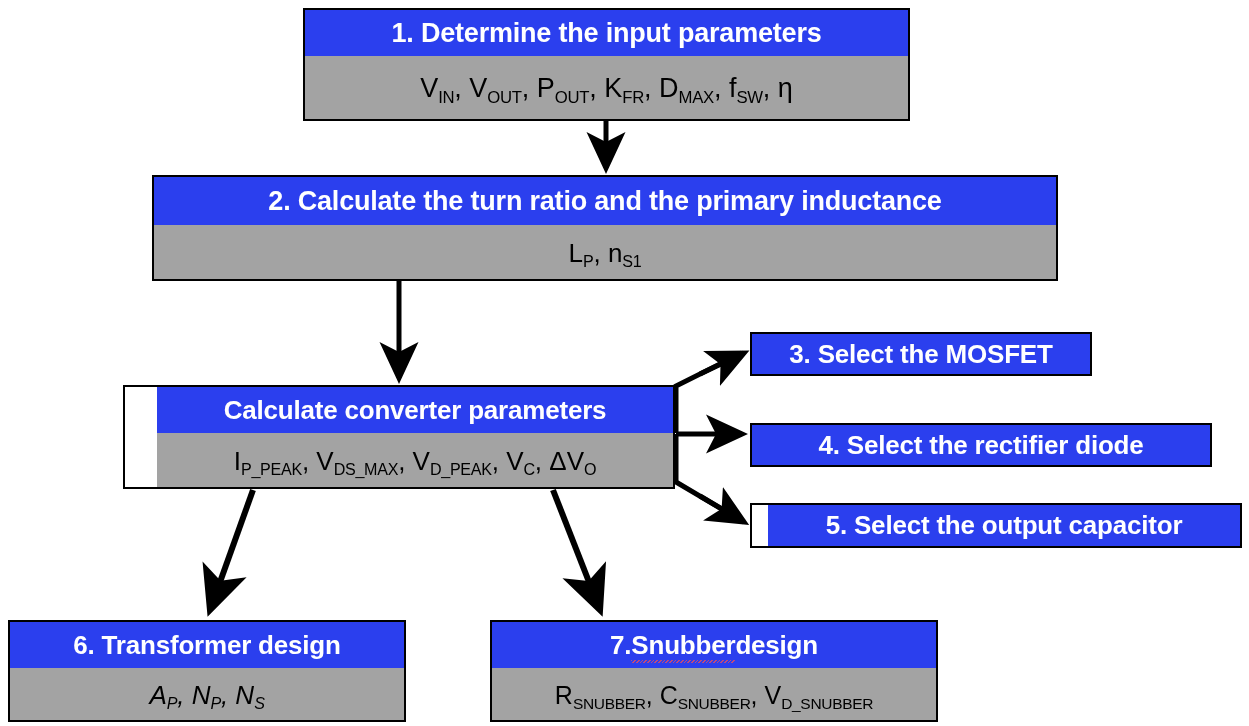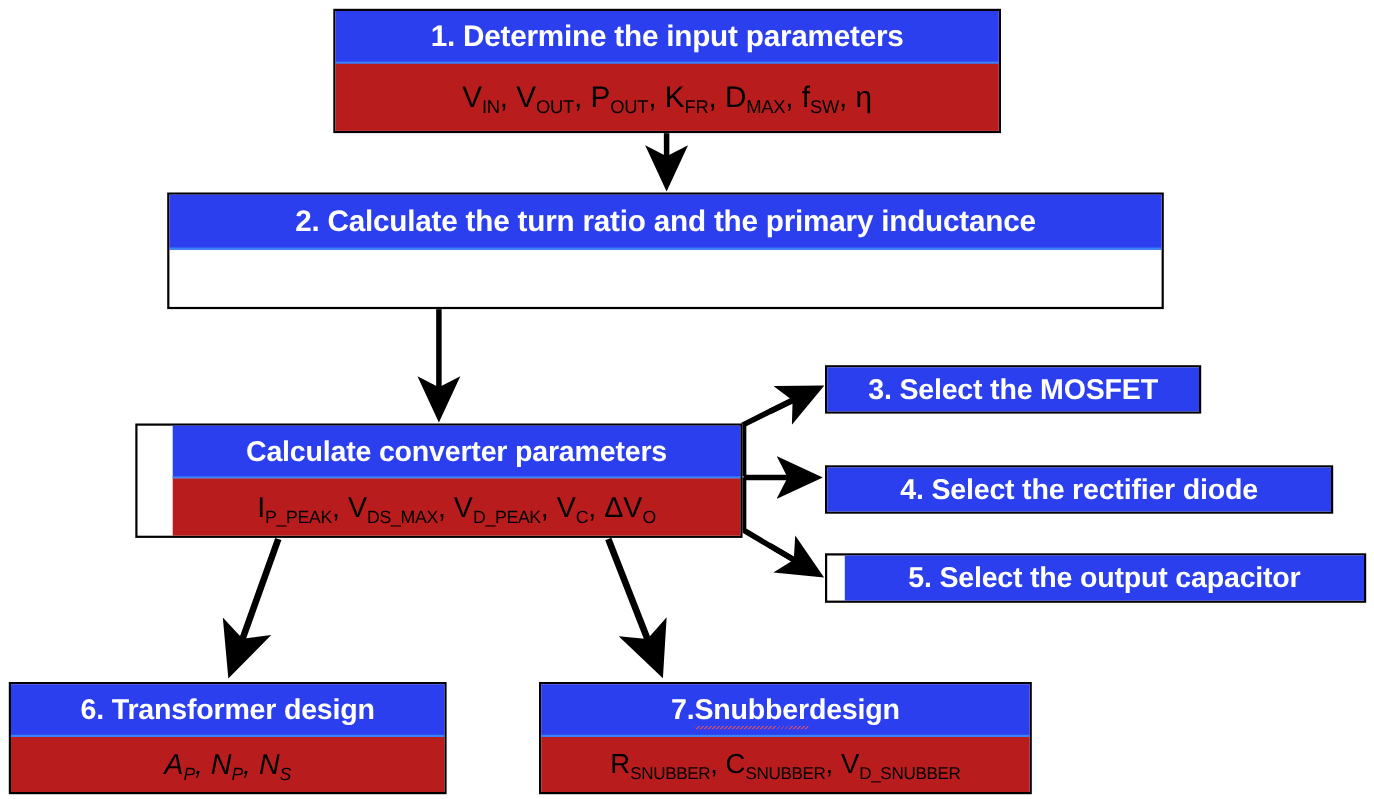--- a/index.html
+++ b/index.html
@@ -29,29 +29,29 @@
     box-sizing: border-box;
     background: #2B3FEE;
     color: #ffffff;
     font-weight: bold;
     text-align: center;
     display: flex;
     align-items: center;
     justify-content: center;
     letter-spacing: -0.2px;
     white-space: nowrap;
-    border-bottom: 2px solid #3b82f6;
+    border-bottom: 2px solid #a3a3a3;
   }
   .node.solo .hdr {
     border-bottom: none;
     height: 100%;
   }
   .node .body {
     box-sizing: border-box;
-    background: #b91c1c;
+    background: #a3a3a3;
     color: #000000;
     text-align: center;
     display: flex;
     align-items: center;
     justify-content: center;
     white-space: nowrap;
   }
   .node .body sub {
     font-size: 0.62em;
     vertical-align: baseline;
@@ -173,20 +173,24 @@
         <span>P<sub>OUT</sub>,&nbsp;</span>
         <span>K<sub>FR</sub>,&nbsp;</span>
         <span>D<sub>MAX</sub>,&nbsp;</span>
         <span>f<sub>SW</sub>,&nbsp;</span>
         <span>η</span>
     </div>
   </div>
 
   <div class="node" id="box2">
     <div class="hdr">2. Calculate the turn ratio and the primary inductance</div>
+    <div class="body">
+      <span>L<sub>P</sub>,&nbsp;</span>
+        <span>n<sub>S1</sub></span>
+    </div>
   </div>
 
   <div class="node" id="boxc">
     <div class="hdr">Calculate converter parameters</div>
     <div class="body">
       <span>I<sub>P_PEAK</sub>,&nbsp;</span>
         <span>V<sub>DS_MAX</sub>,&nbsp;</span>
         <span>V<sub>D_PEAK</sub>,&nbsp;</span>
         <span>V<sub>C</sub>,&nbsp;</span>
         <span>ΔV<sub>O</sub></span>

